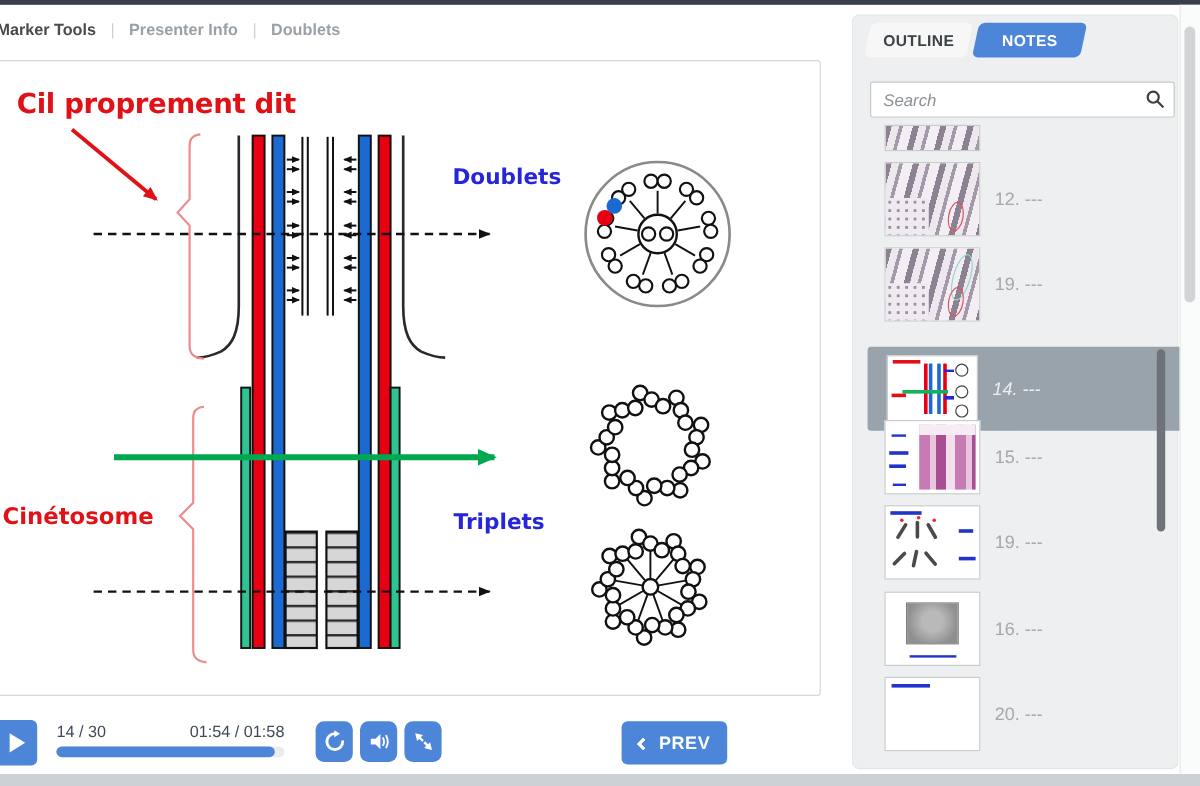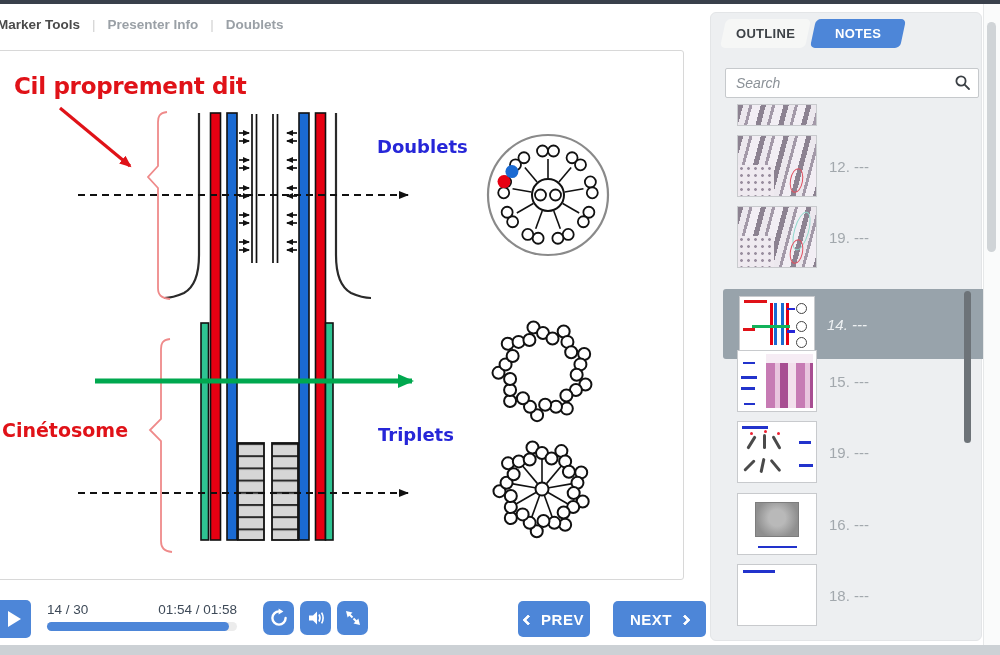--- a/index.html
+++ b/index.html
@@ -323,27 +323,23 @@
   </div>
   <div class="sq-btn" style="left:337px">
     <svg width="20" height="20" viewBox="0 0 20 20">
       <line x1="6" y1="6" x2="9.5" y2="9.5" stroke="#fff" stroke-width="2"></line>
       <polygon points="3,3 9.5,4.6 4.6,9.5" fill="#fff"></polygon>
       <line x1="14" y1="14" x2="10.5" y2="10.5" stroke="#fff" stroke-width="2"></line>
       <polygon points="17,17 10.5,15.4 15.4,10.5" fill="#fff"></polygon>
     </svg>
   </div>
 
-  <div class="nav-btn" style="left:518px;width:72px">
+  <div class="nav-btn" style="left:518px;width:88px">
     <span class="chev chev-left"></span>
     <span>PREV</span>
-  </div>
-  <div class="nav-btn" style="left:613px;width:93px">
-    <span>NEXT</span>
-    <span class="chev chev-right"></span>
   </div>
 
   <div class="sidebar">
     <div class="tab tab-outline">
       <span>OUTLINE</span>
     </div>
     <div class="tab tab-notes">
       <span>NOTES</span>
     </div>
 
@@ -435,21 +431,21 @@
         <div class="photo-img"></div>
         <div class="tiny-blue" style="left:25%;bottom:10%;width:50%"></div>
       </div>
       <span class="item-label">16. ---</span>
     </div>
 
     <div class="list-item" style="top:551px">
       <div class="thumb">
         <div class="tiny-blue" style="left:6%;top:9%;width:42%"></div>
       </div>
-      <span class="item-label">18. ---</span>
+      <span class="item-label">20. ---</span>
     </div>
 
     <div class="list-scroll"></div>
   </div>
 
   <div class="page-scrollbar">
     <div class="page-scroll-thumb"></div>
   </div>
 
   <div class="bottom-strip"></div>

